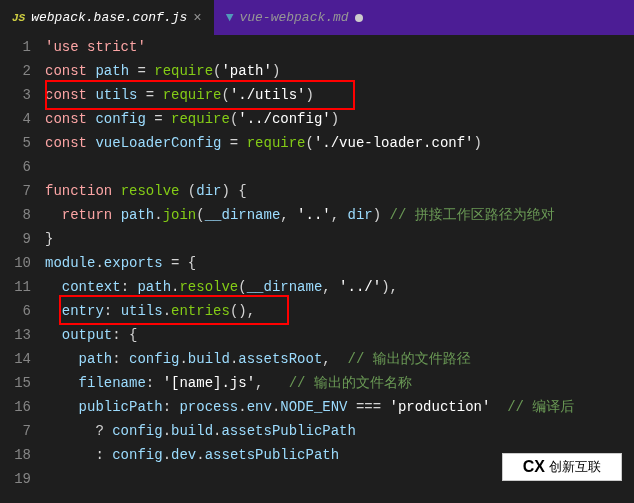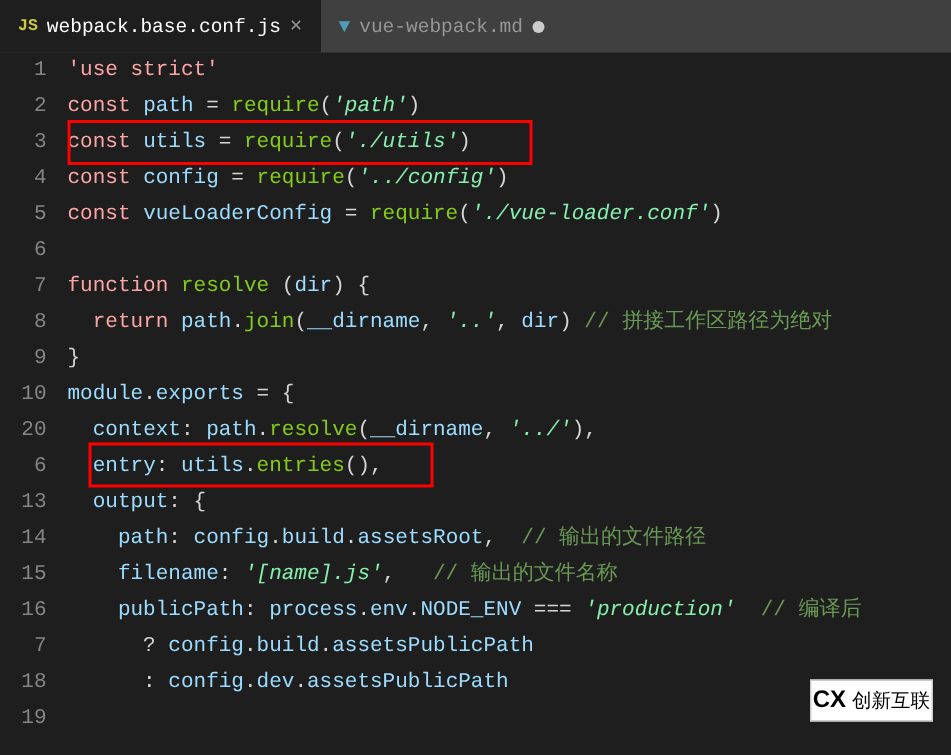--- a/index.html
+++ b/index.html
@@ -9,21 +9,22 @@
   font-size: 14px;
   color: #d4d4d4;
   width: 634px;
   height: 503px;
   overflow: hidden;
   position: relative;
 }
 .tabs {
   display: flex;
   height: 35px;
-  background: #404040;
+  background: #4c1d95;
+  font-style: italic;
 }
 .tab {
   display: flex;
   align-items: center;
   padding: 0 12px;
   height: 35px;
   font-size: 13px;
   color: #969696;
   cursor: pointer;
   gap: 6px;
@@ -72,39 +73,39 @@
   position: relative;
 }
 .line {
   height: 24px;
   line-height: 24px;
   white-space: pre;
 }
 .tk-kw { color: #fca5a5; }
 .tk-id { color: #9cdcfe; }
 .tk-fn { color: #84cc16; }
-.tk-str { color: #86efac; font-style: italic; }
+.tk-str { color: #ffffff; }
 .tk-cm { color: #6a9955; }
 .tk-pn { color: #d4d4d4; }
 .highlight-box {
   position: absolute;
   border: 2px solid #ff0000;
   pointer-events: none;
 }
 .hl1 { top: 45px; left: 0px; width: 310px; height: 30px; }
 .hl2 { top: 260px; left: 14px; width: 230px; height: 30px; }
 .watermark {
   position: absolute;
   right: 12px;
   bottom: 22px;
   background: #ffffff;
   color: #000;
   font-family: Arial, sans-serif;
   font-size: 13px;
-  padding: 4px 1px;
+  padding: 4px 20px;
   border: 1px solid #ccc;
   display: flex;
   align-items: center;
   gap: 4px;
 }
 .wm-logo {
   font-weight: bold;
   font-size: 16px;
 }
 </style>
@@ -129,21 +130,21 @@
       <div class="ln">1</div>
       <div class="ln">2</div>
       <div class="ln">3</div>
       <div class="ln">4</div>
       <div class="ln">5</div>
       <div class="ln">6</div>
       <div class="ln">7</div>
       <div class="ln">8</div>
       <div class="ln">9</div>
       <div class="ln">10</div>
-      <div class="ln">20</div>
+      <div class="ln">11</div>
       <div class="ln">6</div>
       <div class="ln">13</div>
       <div class="ln">14</div>
       <div class="ln">15</div>
       <div class="ln">16</div>
       <div class="ln">7</div>
       <div class="ln">18</div>
       <div class="ln">19</div>
     </div>
   <div class="code" id="code">

